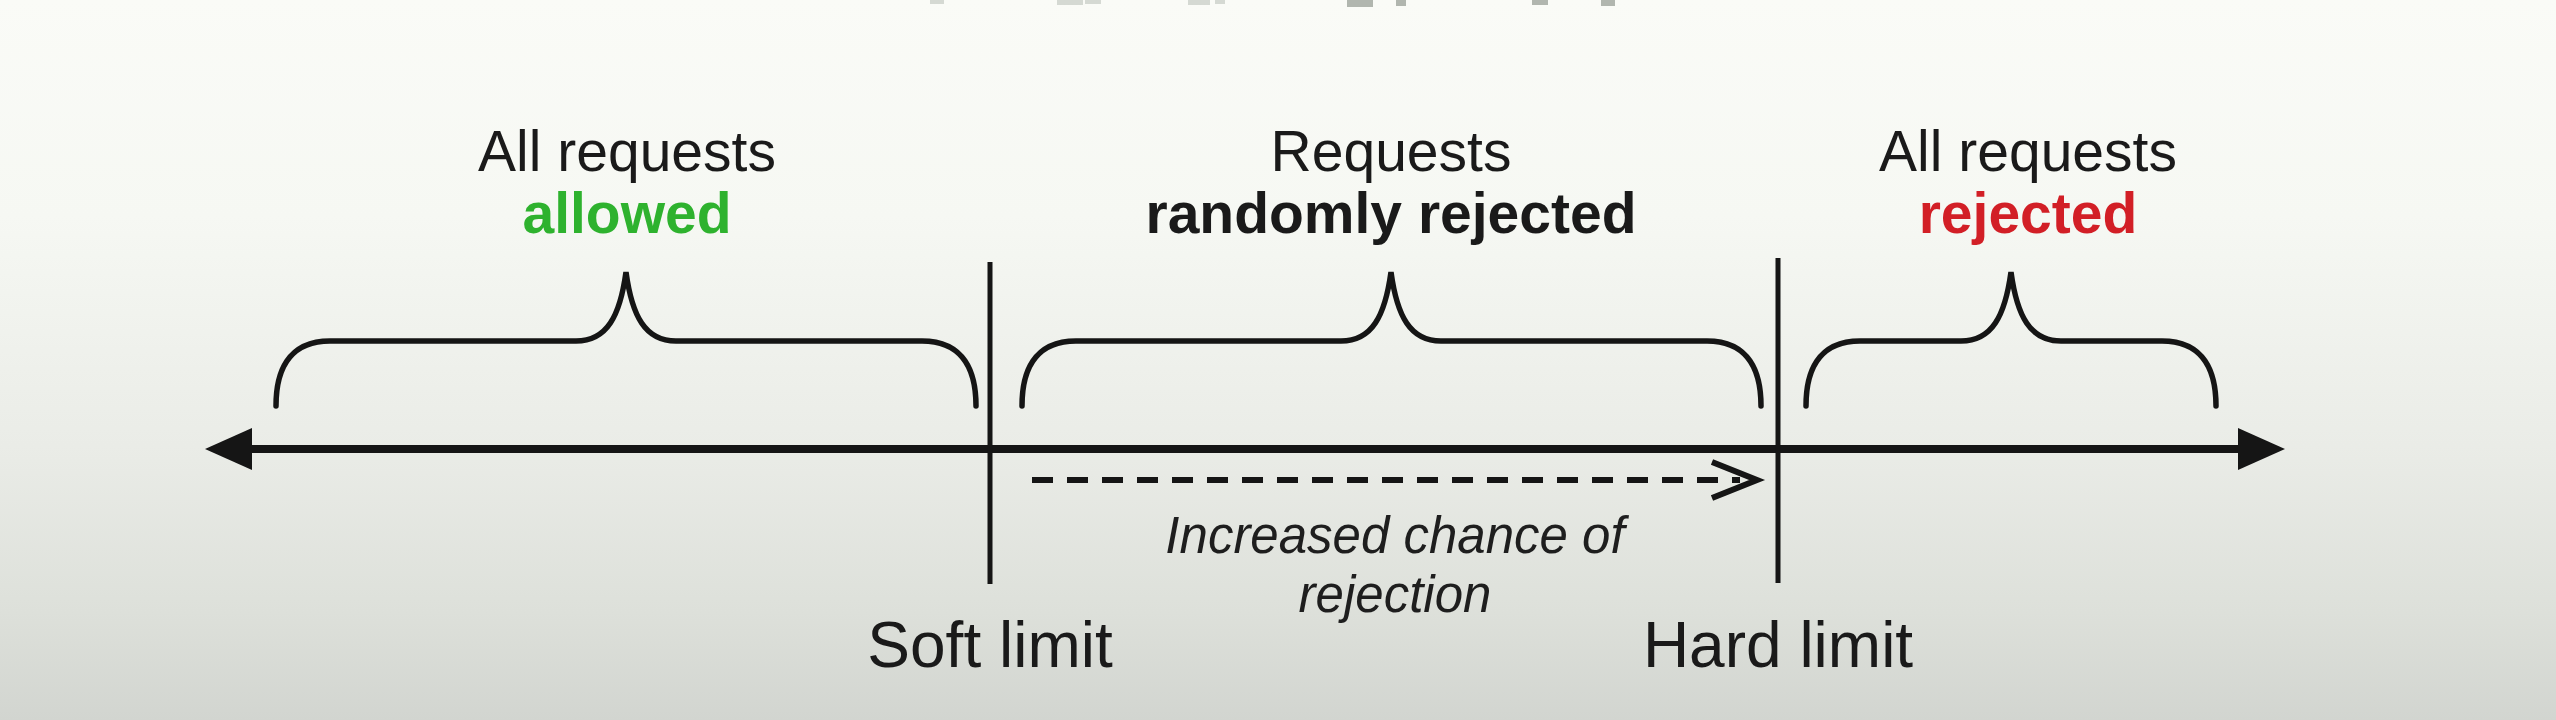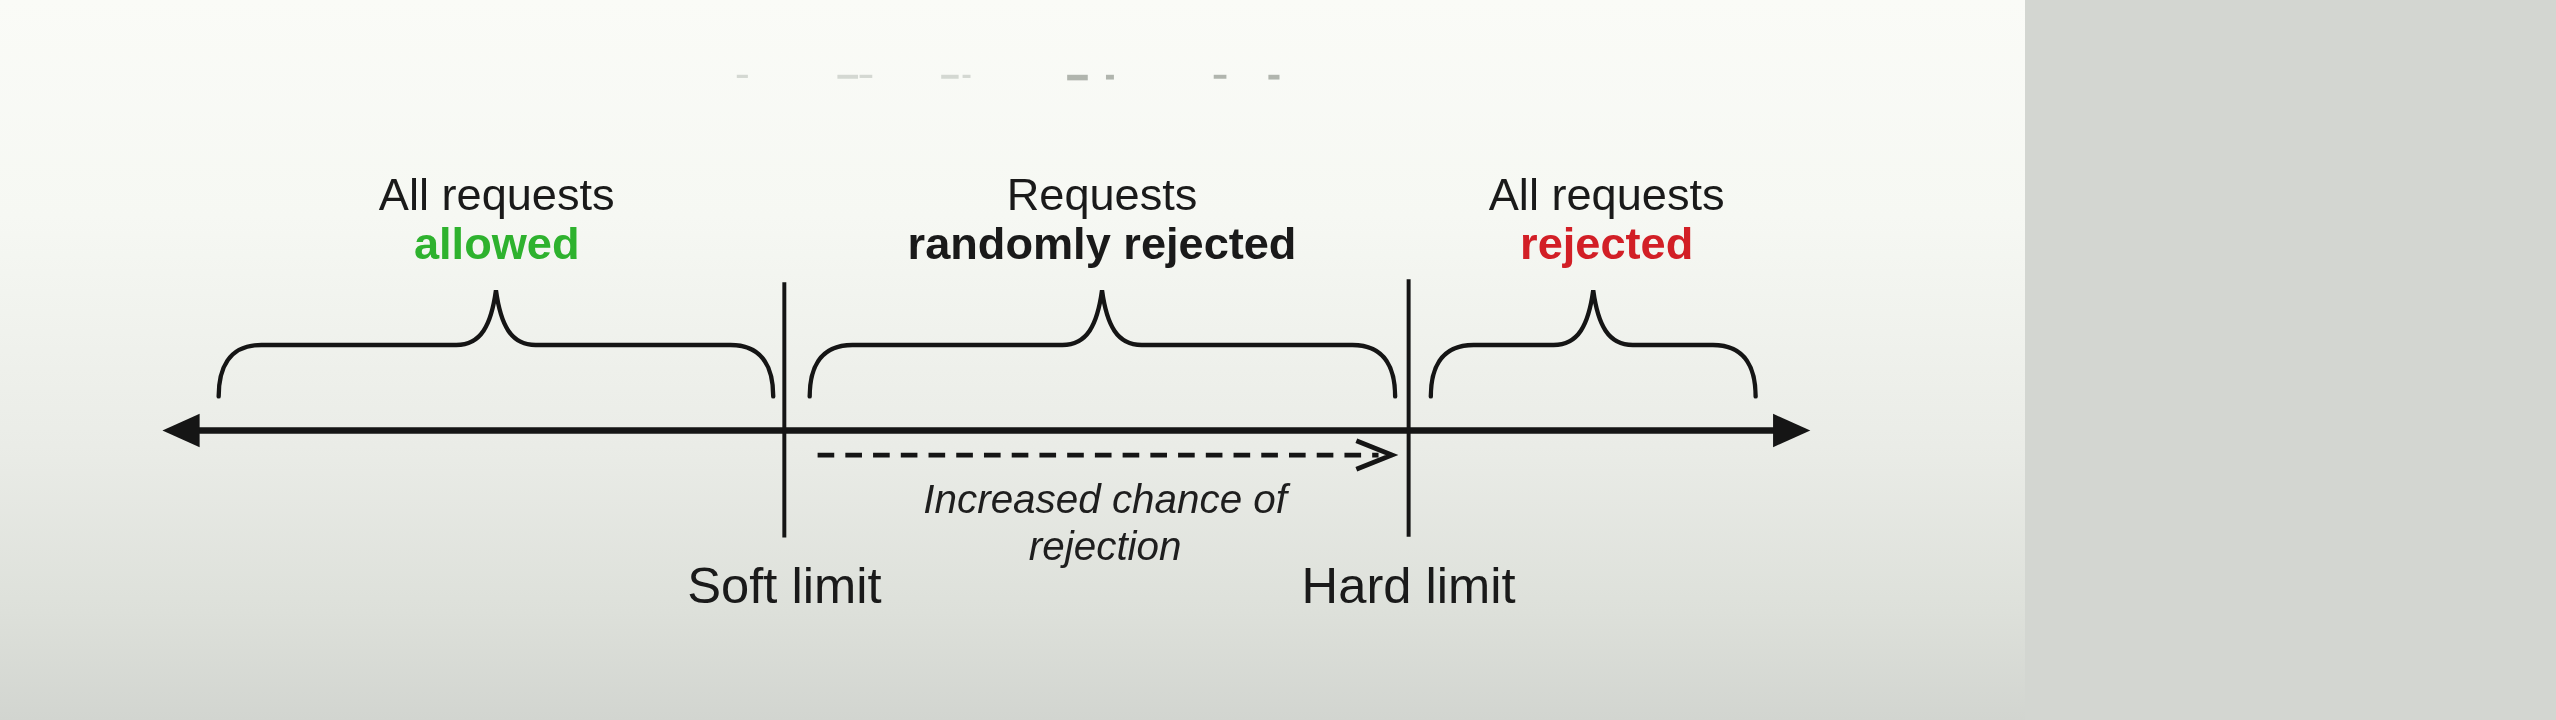--- a/index.html
+++ b/index.html
@@ -2,21 +2,21 @@
 <html><head>
 <meta charset="utf-8">
 <style>
   html, body { margin: 0; padding: 0; }
   body {
     font-family: "Liberation Sans", "DejaVu Sans", sans-serif;
     background: #d3d6d1;
   }
   .stage {
     position: relative;
-    width: 2025px;
+    width: 2556px;
     height: 720px;
     overflow: hidden;
     background: linear-gradient(180deg, #fafbf7 0%, #f6f8f3 30%, #eaece7 62%, #dde0da 85%, #d2d5d0 100%);
   }
   .diagram-svg {
     position: absolute;
     inset: 0;
     width: 100%;
     height: 100%;
     display: block;

